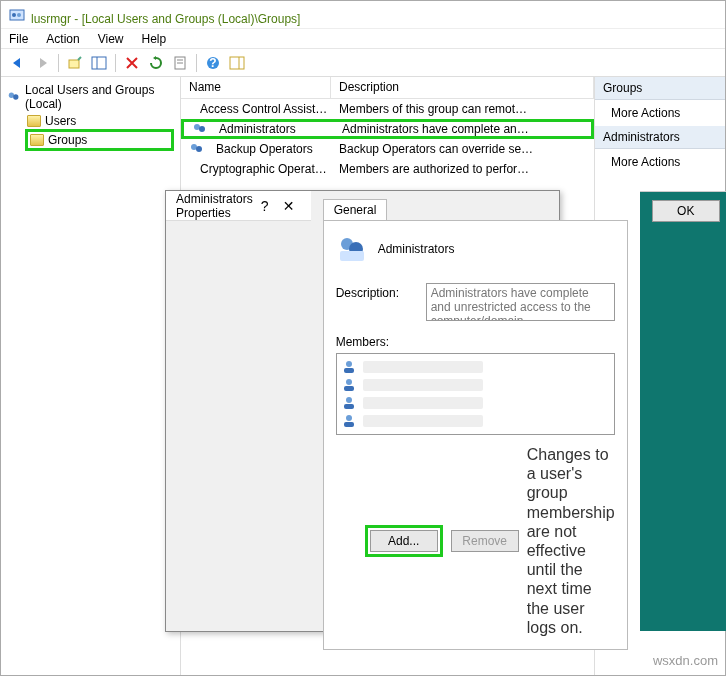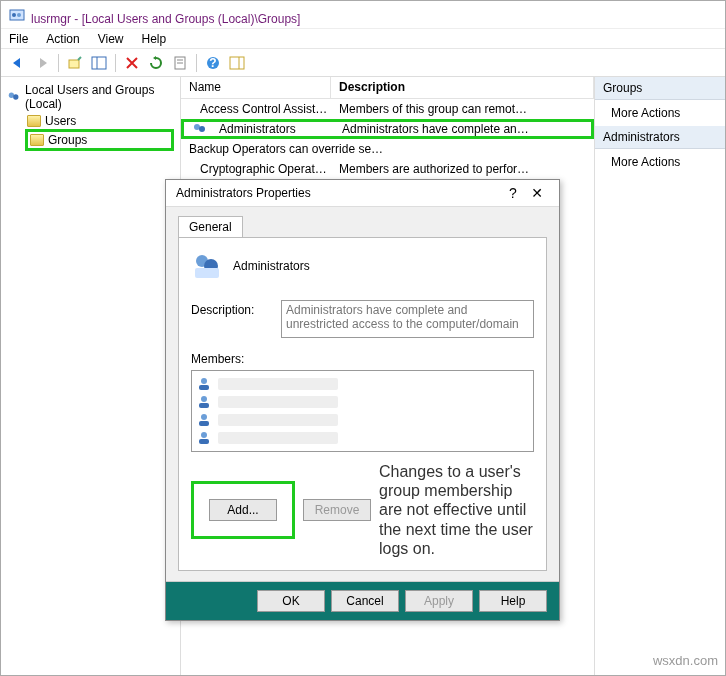--- a/index.html
+++ b/index.html
@@ -2,21 +2,21 @@
 <html><head>
 <meta charset="utf-8">
 <style>
   * { box-sizing: border-box; font-family: "Segoe UI", Tahoma, sans-serif; font-size: 12px; }
   body { margin: 0; padding: 0; background: #fff; width: 726px; height: 676px; overflow: hidden; }
   .window { display: flex; flex-direction: column; height: 100%; border: 1px solid #aaa; }
 
   
   .titlebar { display: flex; align-items: center; height: 28px; padding: 0 8px; background: #fff; border-bottom: 1px solid #eee; }
   .titlebar .app-icon { width: 16px; height: 16px; margin-right: 6px; }
-  .titlebar .title { color: #701a75; margin-top: 8px; }
+  .titlebar .title { color: #4d7c0f; margin-top: 8px; }
 
   
   .menubar { display: flex; height: 20px; padding: 0 8px; align-items: center; gap: 18px; border-bottom: 1px solid #e6e6e6; }
   .menubar span { color: #000; }
 
   
   .toolbar { display: flex; align-items: center; height: 28px; padding: 2px 6px; border-bottom: 1px solid #ddd; gap: 2px; }
   .toolbar .btn { width: 22px; height: 22px; display: flex; align-items: center; justify-content: center; }
   .toolbar .sep { width: 1px; height: 18px; background: #ccc; margin: 0 3px; }
 
@@ -25,58 +25,58 @@
   .tree { width: 180px; border-right: 1px solid #ddd; padding: 6px; }
   .tree-root { display: flex; align-items: center; gap: 4px; margin-bottom: 2px; }
   .tree-item { display: flex; align-items: center; gap: 4px; padding: 1px 2px; margin-left: 18px; }
   .tree-item.hl-green { border: 3px solid #1eca1e; }
   .folder-icon { width: 14px; height: 12px; background: linear-gradient(#fff2a8,#e4c24a); border: 1px solid #c7a733; border-radius: 1px; }
 
   .listarea { flex: 1; position: relative; border-right: 1px solid #ddd; }
   .list-header { display: flex; height: 22px; border-bottom: 1px solid #e2e2e2; }
   .list-header .col { padding: 3px 8px; border-right: 1px solid #e2e2e2; }
   .col-name { width: 150px; }
-  .col-desc { flex: 1; font-weight: bold; }
+  .col-desc { flex: 1; }
   .list-row { display: flex; height: 20px; align-items: center; }
   .list-row .cell { padding: 1px 8px; white-space: nowrap; overflow: hidden; text-overflow: ellipsis; }
   .list-row .rn { width: 150px; display: flex; align-items: flex-start; gap: 11px; }
   .list-row .rd { flex: 1; }
   .row-hl { border: 3px solid #1eca1e; }
   .group-icon { width: 16px; height: 14px; }
 
   .actions { width: 130px; }
   .actions-hdr { background: #f2f2f2; padding: 4px 8px; font-weight: 600; border-bottom: 1px solid #ddd; }
   .actions-sub { padding: 4px 8px; background: #e6eef7; border-bottom: 1px solid #d0d8e2; }
   .actions-link { padding: 6px 16px; color: #000; }
 
   .watermark { position: absolute; bottom: 8px; right: 8px; color: #999; font-size: 13px; }
 
   
-  .dialog { position: absolute; left: 165px; top: 179px; width: 395px; height: 442px; background: #f0f0f0; border: 1px solid #888; box-shadow: 2px 2px 6px rgba(0,0,0,0.25); display: flex; flex-direction: column; }
+  .dialog { position: absolute; left: 165px; top: 190px; width: 395px; height: 442px; background: #f0f0f0; border: 1px solid #888; box-shadow: 2px 2px 6px rgba(0,0,0,0.25); display: flex; flex-direction: row; }
   .dlg-title { height: 30px; background: #fff; display: flex; align-items: center; padding: 0 10px; border-bottom: 1px solid #ddd; }
   .dlg-title .t { flex: 1; }
   .dlg-title .qc { width: 24px; text-align: center; font-size: 14px; }
   .dlg-body { padding: 8px 12px 10px; flex: 1; display: flex; flex-direction: column; }
   .tabstrip { height: 22px; display: flex; align-items: flex-end; }
   .tab { background: #fff; border: 1px solid #bbb; border-bottom: none; padding: 3px 10px; font-size: 12px; }
   .tabpanel { background: #fff; border: 1px solid #bbb; flex: 1; padding: 12px; display: flex; flex-direction: column; }
   .grp-head { display: flex; align-items: center; gap: 10px; margin-bottom: 18px; }
   .grp-head svg { width: 32px; height: 32px; }
   .row-desc { display: flex; gap: 10px; margin-bottom: 14px; }
   .row-desc label { width: 80px; padding-top: 3px; }
   .row-desc textarea { flex: 1; height: 38px; font-family: inherit; font-size: 12px; border: 1px solid #999; padding: 2px 4px; resize: none; color: #777; }
   .members-label { margin-bottom: 4px; }
   .members-box { flex: 1; border: 1px solid #999; background: #fff; padding: 4px; }
   .mem-item { display: flex; align-items: center; gap: 6px; height: 18px; }
   .mem-item .blur { width: 120px; height: 12px; background: #eee; border-radius: 2px; }
   .bottom-row { display: flex; align-items: center; gap: 8px; margin-top: 10px; }
   .bottom-row .note { flex: 1; font-size: 16px; color: #333; line-height: 1.2; }
   .dlg-btn { min-width: 68px; height: 22px; background: #e8e8e8; border: 1px solid #999; }
   .dlg-btn[disabled] { color: #999; }
-  .add-hl { display: inline-block; border: 3px solid #1eca1e; padding: 15px; }
+  .add-hl { display: inline-block; border: 3px solid #1eca1e; padding: 2px; margin-left: 29px; }
   .dlg-footer { display: flex; justify-content: flex-end; gap: 6px; padding: 8px 12px; border-top: 1px solid #ccc; background: #0f766e; }
 
   svg { display: block; }
 </style>
 </head>
 <body>
 
 <div class="window">
 
   <div class="titlebar">
@@ -191,20 +191,27 @@
         <div class="cell rn">
             <svg class="group-icon" viewBox="0 0 16 14">
               <circle cx="5" cy="5" r="3" fill="#6b9ed8"></circle>
               <circle cx="10" cy="7" r="3" fill="#3a6fb7"></circle>
             </svg>
             <span>Administrators</span>
           </div>
         <div class="cell rd"><span>Administrators have complete an…</span></div>
       </div>
       <div class="list-row">
+        <div class="cell rn">
+            <svg class="group-icon" viewBox="0 0 16 14">
+              <circle cx="5" cy="5" r="3" fill="#6b9ed8"></circle>
+              <circle cx="10" cy="7" r="3" fill="#3a6fb7"></circle>
+            </svg>
+            <span>Backup Operators</span>
+          </div>
         <div class="cell rd"><span>Backup Operators can override se…</span></div>
       </div>
       <div class="list-row">
         <div class="cell rn">
             <svg class="group-icon" viewBox="0 0 16 14">
               <circle cx="5" cy="5" r="3" fill="#6b9ed8"></circle>
               <circle cx="10" cy="7" r="3" fill="#3a6fb7"></circle>
             </svg>
             <span>Cryptographic Operat…</span>
           </div>

